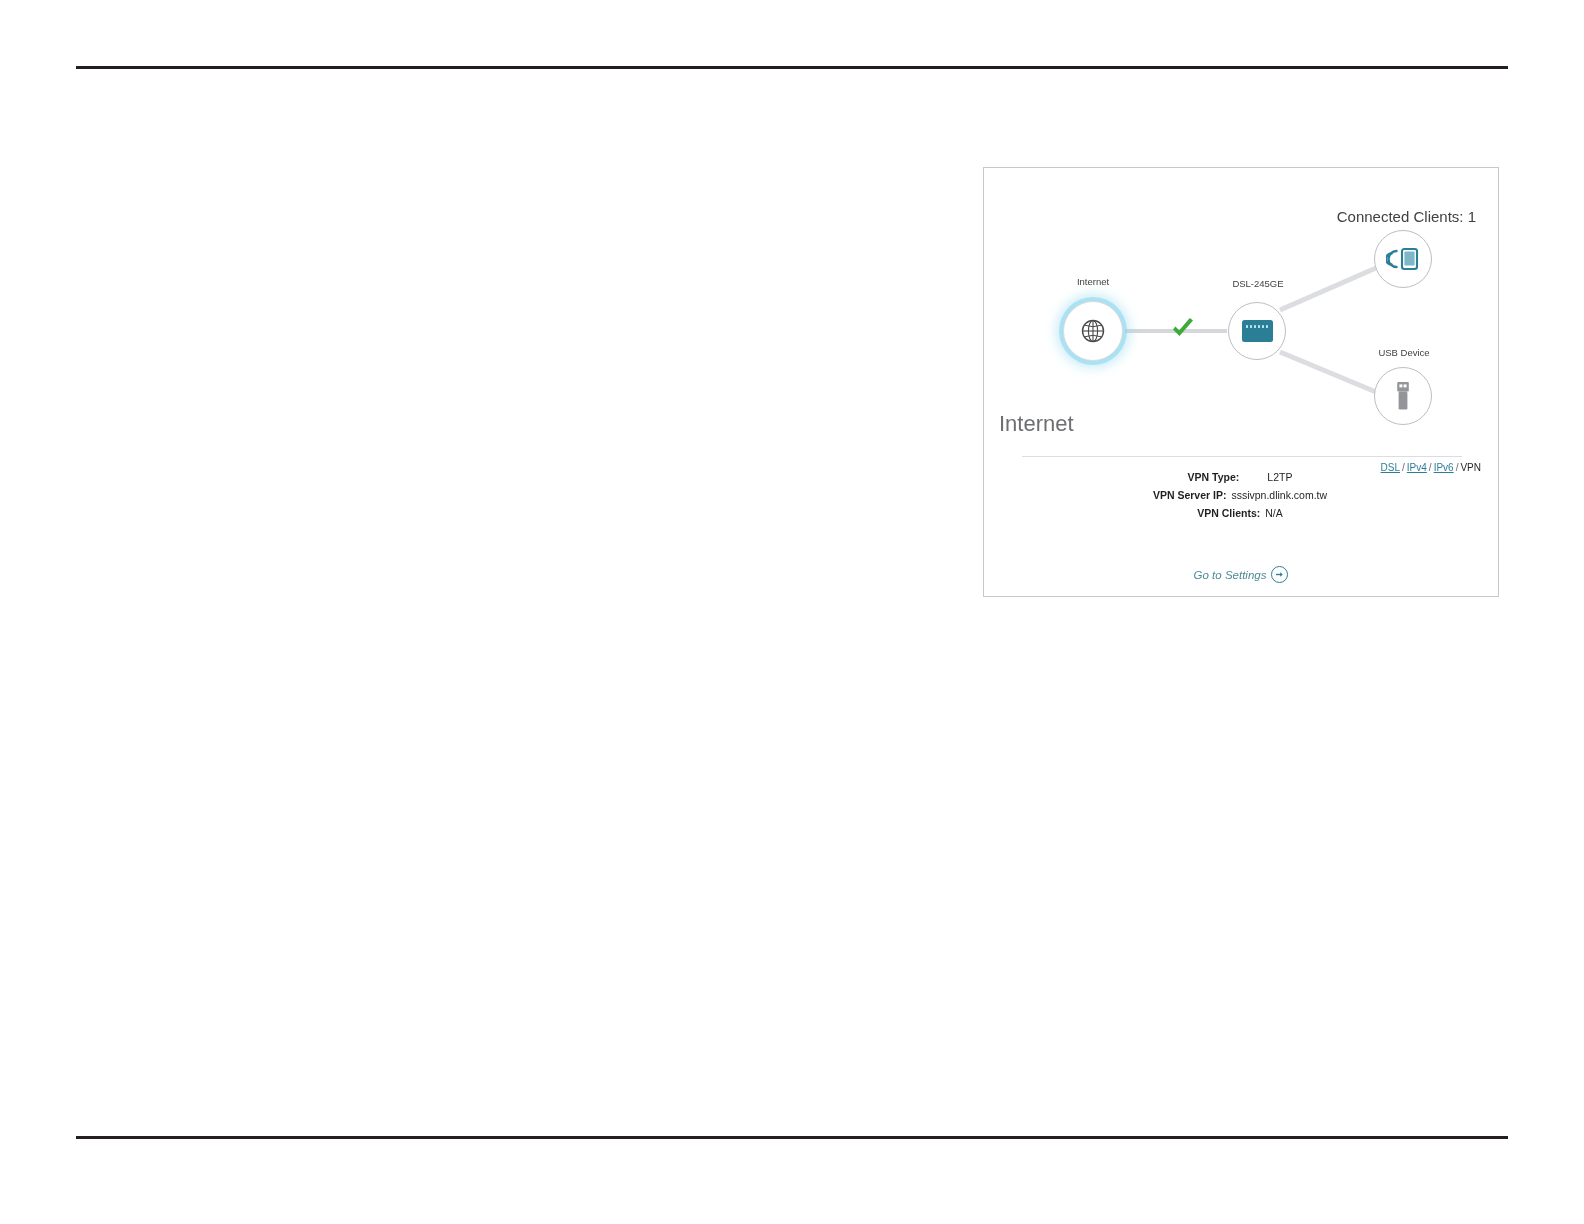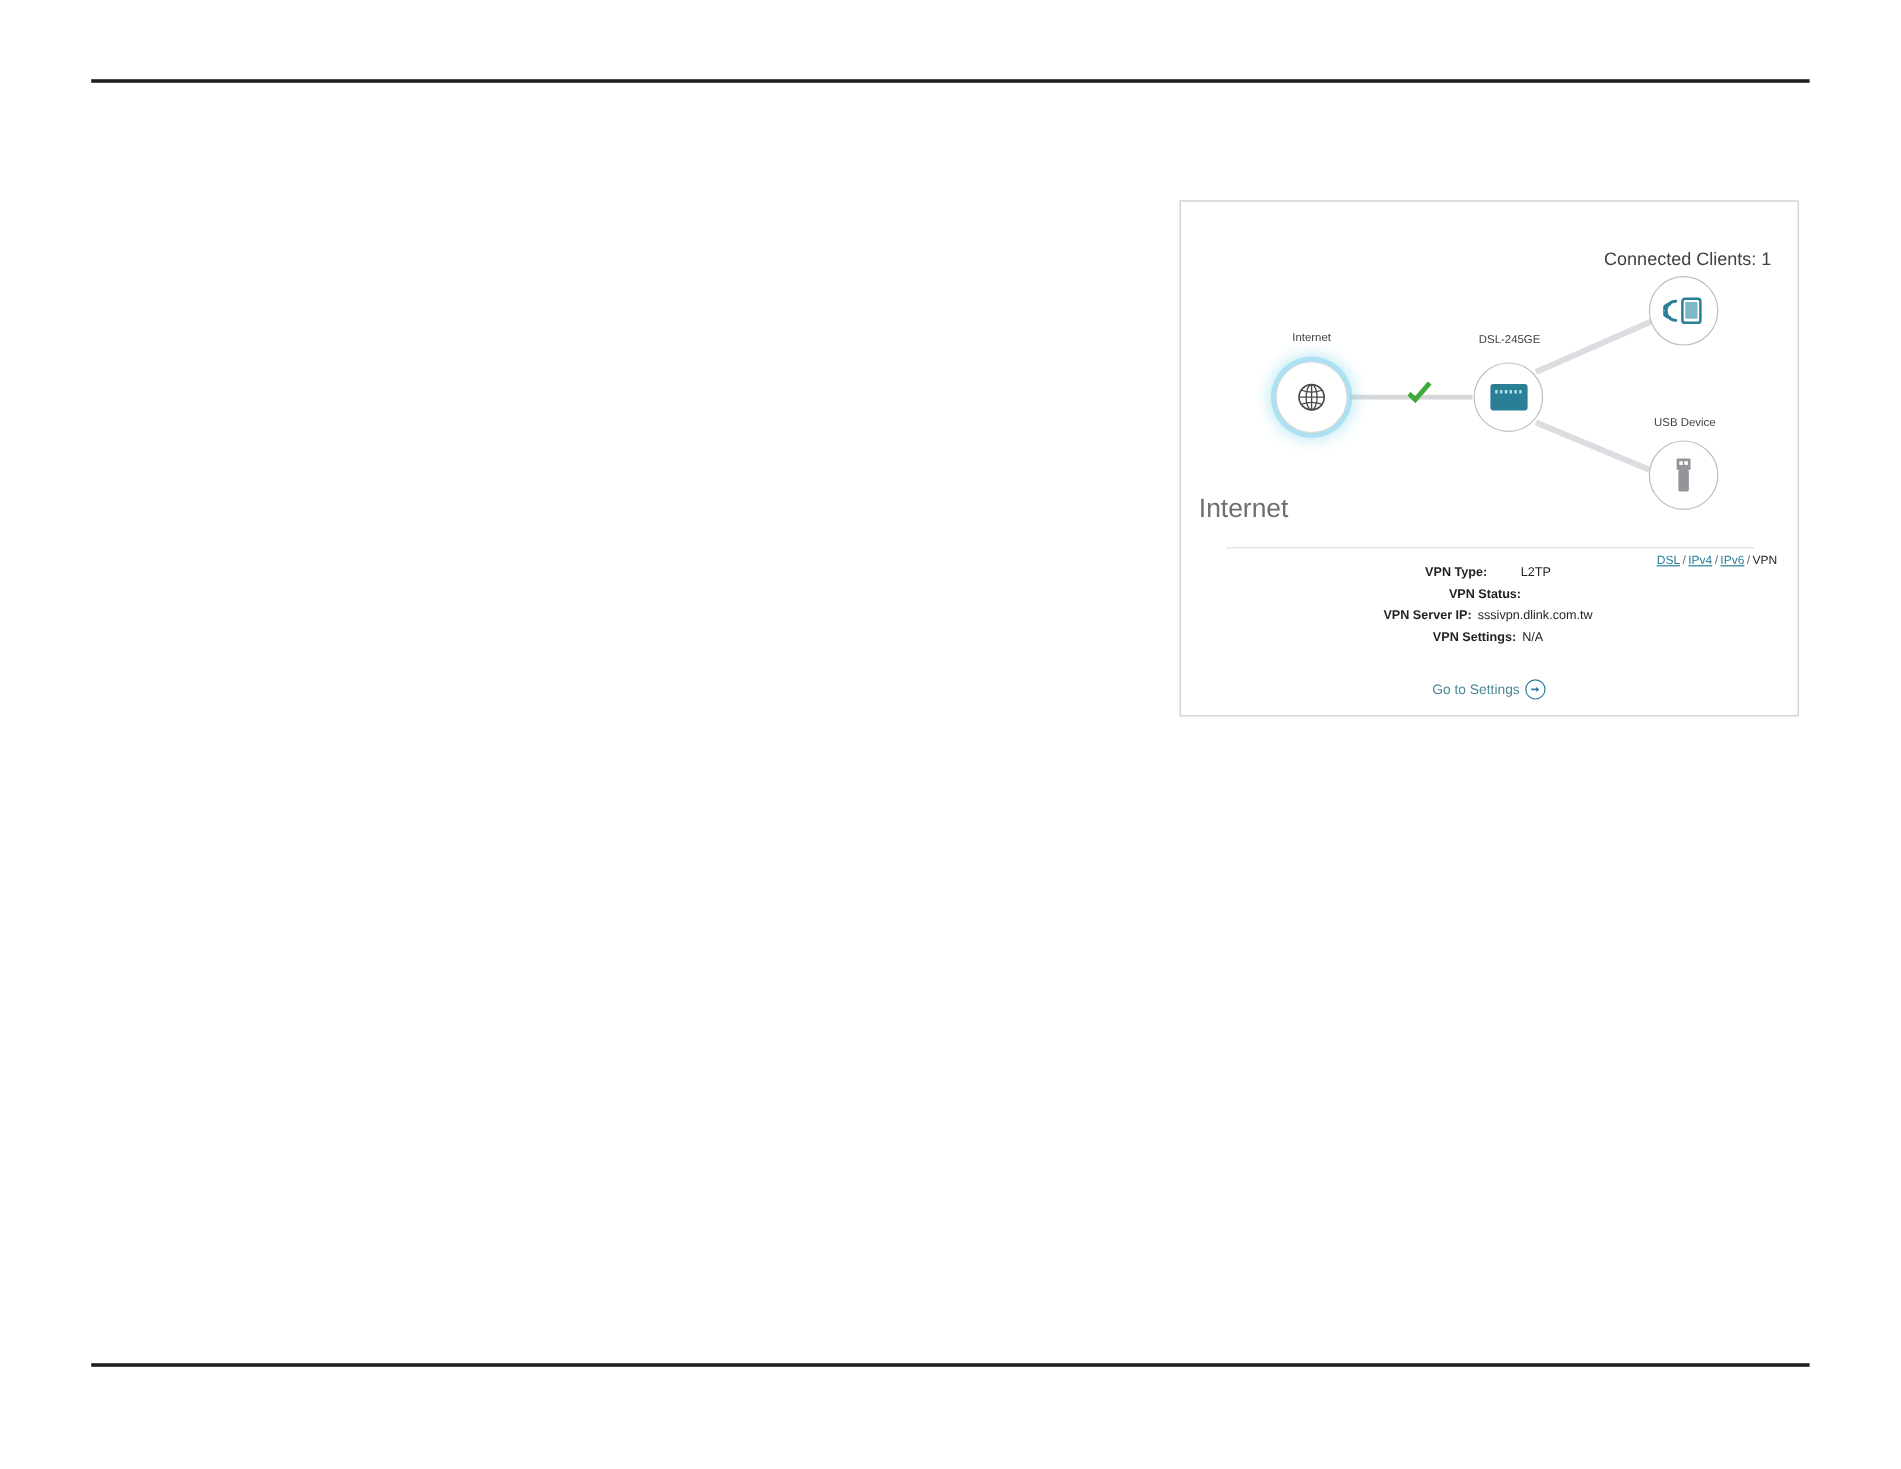--- a/index.html
+++ b/index.html
@@ -256,20 +256,21 @@
     left: 0;
     top: 398px;
     width: 100%;
     display: flex;
     align-items: center;
     justify-content: center;
     gap: 5px;
     font-size: 11.5px;
     color: #4d8a96;
     cursor: pointer;
+    font-style: italic;
   }
   .go-settings .arrow-circle {
     width: 15px;
     height: 15px;
     border-radius: 50%;
     border: 1.3px solid #2a7f97;
     display: flex;
     align-items: center;
     justify-content: center;
   }
@@ -355,29 +356,25 @@
   <div class="proto-links">
     <a href="#">DSL</a><span class="sep">/</span><a href="#">IPv4</a><span class="sep">/</span><a href="#">IPv6</a><span class="sep">/</span><span class="active">VPN</span>
   </div>
 
   <div class="details">
     <div class="detail-row wide">
       <span class="detail-label">VPN Type:</span>
       <span class="detail-value">L2TP</span>
     </div>
     <div class="detail-row">
-      <span class="detail-label">VPN Status:</span>
-      <span class="detail-value"></span>
-    </div>
-    <div class="detail-row">
       <span class="detail-label">VPN Server IP:</span>
       <span class="detail-value">sssivpn.dlink.com.tw</span>
     </div>
     <div class="detail-row">
-      <span class="detail-label">VPN Settings:</span>
+      <span class="detail-label">VPN Clients:</span>
       <span class="detail-value">N/A</span>
     </div>
   </div>
 
   <div class="go-settings">
     <span>Go to Settings</span>
     <span class="arrow-circle">
       <svg width="9" height="9" viewBox="0 0 9 9">
         <line x1="1" y1="4.5" x2="6.6" y2="4.5" stroke="#2a7f97" stroke-width="1.4"></line>
         <path d="M5.2 2.3 L7.8 4.5 L5.2 6.7 Z" fill="#2a7f97"></path>

